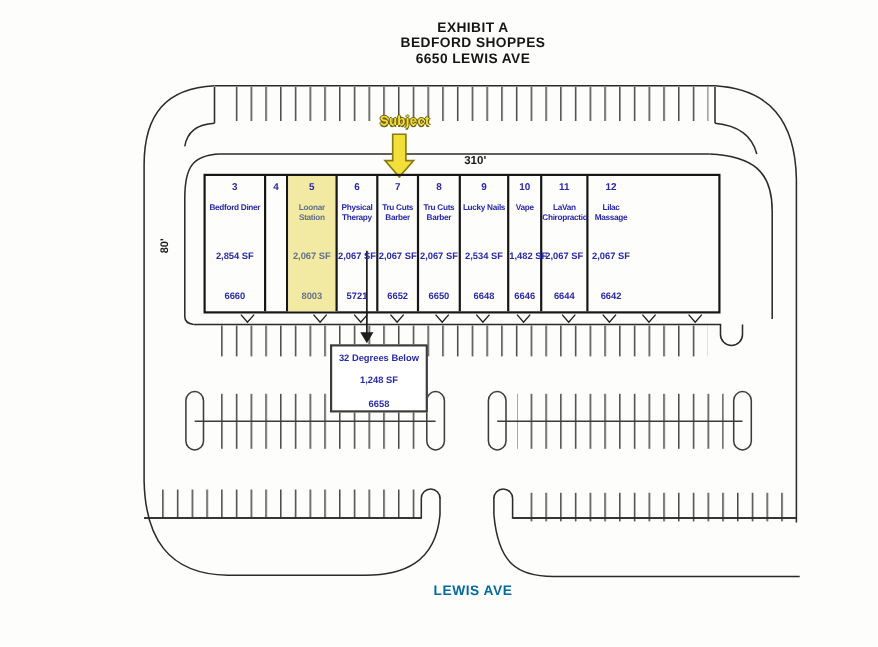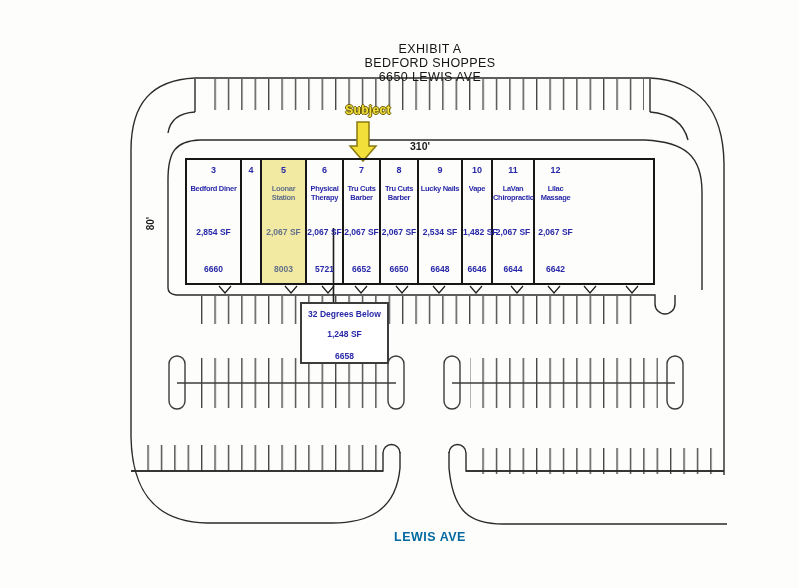--- a/index.html
+++ b/index.html
@@ -1,45 +1,45 @@
 <!DOCTYPE html>
 <html><head>
 <meta charset="utf-8">
 <style>
   html,body{margin:0;padding:0;background:#fff;}
   .canvas{position:relative;width:798px;height:588px;background:#fdfdfb;overflow:hidden;
           font-family:"Liberation Sans","DejaVu Sans",sans-serif;}
   .linework{position:absolute;left:0;top:0;z-index:1;}
   .txt{position:absolute;z-index:3;}
   .title-block{left:230px;top:18px;width:400px;text-align:center;
-               font-weight:normal;font-size:12.5px;line-height:14px;letter-spacing:.4px;color:#151515;margin-top:24px;}
+               font-weight:bold;font-size:12.5px;line-height:14px;letter-spacing:.4px;color:#151515;}
   .subject-label{left:332px;top:103px;width:72px;text-align:center;font-weight:bold;font-size:12px;
                  color:#f2df3a;letter-spacing:.3px;
                  text-shadow:-1px 0 0 #6e5f05,1px 0 0 #6e5f05,0 -1px 0 #6e5f05,0 1px 0 #6e5f05;}
-  .dim-310{left:398px;top:140px;width:44px;text-align:center;font-weight:bold;font-size:10.5px;color:#1c1c1c;}
+  .dim-310{left:398px;top:140px;width:44px;text-align:right;font-weight:bold;font-size:10.5px;color:#1c1c1c;}
   .dim-80{left:130px;top:218px;width:40px;text-align:center;font-weight:bold;font-size:10px;color:#1c1c1c;
           transform:rotate(-90deg);}
   .lewis{left:330px;top:530px;width:200px;text-align:center;font-weight:bold;font-size:12.5px;
          letter-spacing:.5px;color:#0369a1;}
   .building{position:absolute;left:185px;top:158px;width:470px;height:127px;z-index:2;
             box-sizing:border-box;border:2.5px solid #171717;display:flex;background:transparent;}
   .unit{position:relative;box-sizing:border-box;border-right:2px solid #171717;height:100%;
         color:#2828a8;text-align:center;}
   .unit:last-child{border-right:none;}
   .unit.hl{background:#f2e9a2;}
   .unit.hl .u-name,.unit.hl .u-sf,.unit.hl .u-addr{color:#63718a;}
   .u-num{position:absolute;top:5px;left:0;width:100%;font-weight:bold;font-size:9px;white-space:nowrap;}
   .u-name{position:absolute;top:25px;left:0;width:100%;font-weight:bold;font-size:7.5px;
           line-height:8.5px;letter-spacing:-.3px;}
   .u-name.oneline{white-space:nowrap;}
   .u-sf{position:absolute;top:68px;left:0;width:100%;font-weight:bold;font-size:8.5px;
         line-height:9.5px;white-space:nowrap;}
   .u-sf.wrap{white-space:normal;}
   .u-addr{position:absolute;bottom:9px;left:0;width:100%;font-weight:bold;font-size:8.5px;}
-  .outparcel{position:absolute;left:300px;top:302px;width:89px;height:62px;z-index:3;
+  .outparcel{position:absolute;left:300px;top:313px;width:89px;height:62px;z-index:3;
              box-sizing:border-box;border:2px solid #3c3c3c;background:#fff;
              color:#2828a8;text-align:center;font-weight:bold;}
   .op-name{margin-top:6px;font-size:8.5px;line-height:9.5px;}
   .op-sf{margin-top:9px;font-size:8.5px;}
   .op-addr{margin-top:12px;font-size:8.5px;}
 </style>
 </head>
 <body>
 
 <div class="canvas">

